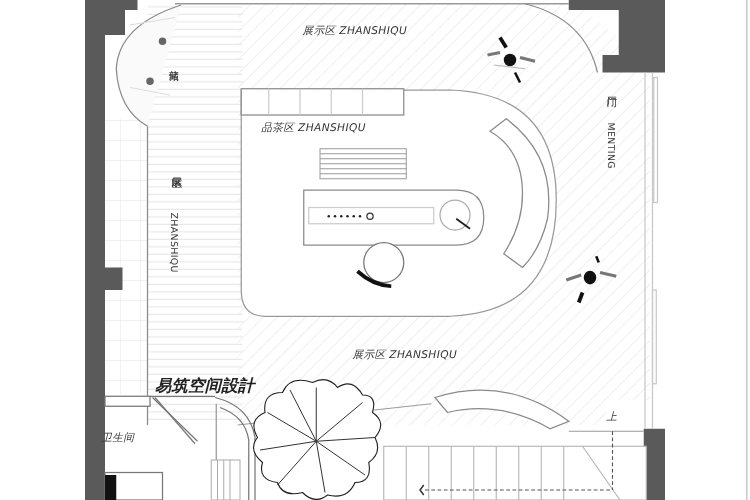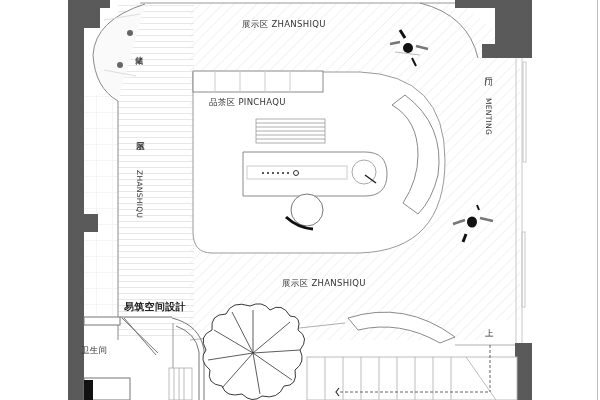--- a/index.html
+++ b/index.html
@@ -1,20 +1,20 @@
 <!DOCTYPE html>
 <html><head>
 <meta charset="utf-8">
 <style>
   html, body { margin: 0; padding: 0; background: #ffffff; }
   body { width: 600px; height: 400px; overflow: hidden; position: relative; font-family: "DejaVu Sans", sans-serif; }
   .plan { position: absolute; left: 0; top: 0; width: 600px; height: 400px; }
-  .lbl { position: absolute; color: #333; font-size: 8.5px; white-space: nowrap; letter-spacing: 0.3px; }
+  .lbl { position: absolute; color: #333; font-size: 8.5px; white-space: nowrap; letter-spacing: 0.3px; font-style: italic; }
   .vlbl { position: absolute; color: #333; font-size: 8.5px; writing-mode: vertical-rl; white-space: nowrap; letter-spacing: 0.3px; }
-  .lbl.sm { font-size: 10px; }
+  .lbl.sm { font-size: 13px; }
   .bold { font-weight: bold; }
   .page-edge { position: absolute; top: 0; width: 1px; height: 400px; background: #bdbdbd; }
 </style>
 </head>
 <body>
 
 <div class="page-edge" style="left:597px;"></div>
 
 <svg class="plan" viewBox="0 0 600 400" xmlns="http://www.w3.org/2000/svg">
   <defs>
@@ -180,21 +180,21 @@
   </g>
   <g>
     <ellipse cx="472" cy="222" rx="5" ry="5.5" fill="#111"></ellipse>
     <path d="M453 224 L465 220 M480 218 L493 221" stroke="#777" stroke-width="2.5" fill="none"></path>
     <path d="M466 234 L463 242" stroke="#111" stroke-width="3"></path>
     <path d="M477 205 L479 210" stroke="#111" stroke-width="2"></path>
   </g>
 </svg>
 
 <div class="lbl" style="left:242px; top:19px;">展示区 ZHANSHIQU</div>
-<div class="lbl" style="left:209px; top:97px;">品茶区 PINCHAQU</div>
+<div class="lbl" style="left:209px; top:97px;">品茶区 ZHANSHIQU</div>
 <div class="lbl" style="left:282px; top:278px;">展示区 ZHANSHIQU</div>
 
 <div class="vlbl" style="left:132px; top:50px; font-size:8px;">储藏</div>
 
 <div class="vlbl" style="left:135px; top:135px;">展示区</div>
 <div class="vlbl" style="left:135px; top:170px; font-size:7.5px;">ZHANSHIQU</div>
 
 <div class="vlbl" style="left:483px; top:70px;">门厅</div>
 <div class="vlbl" style="left:484px; top:98px; font-size:7.5px;">MENTING</div>
 

